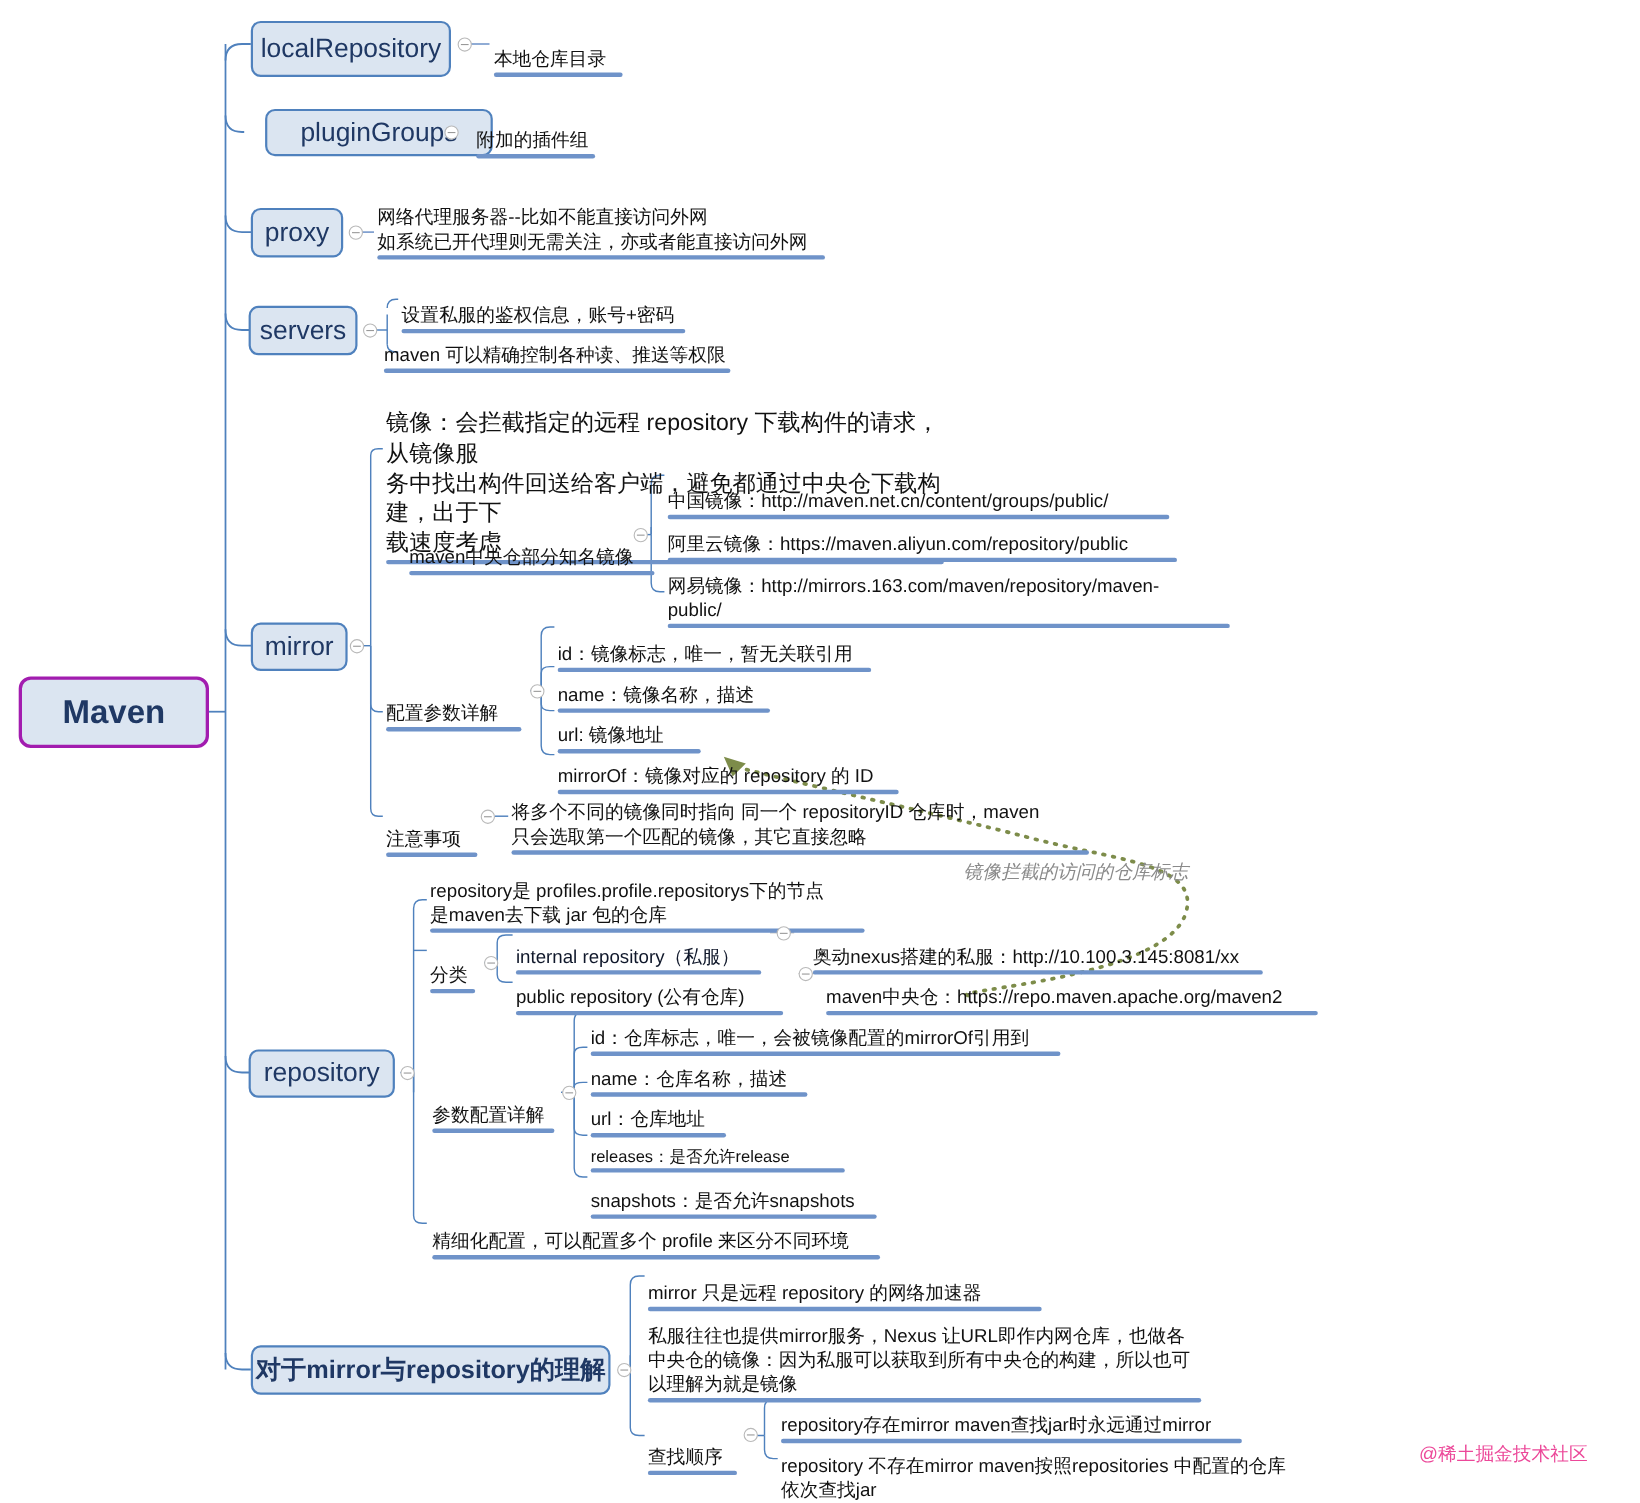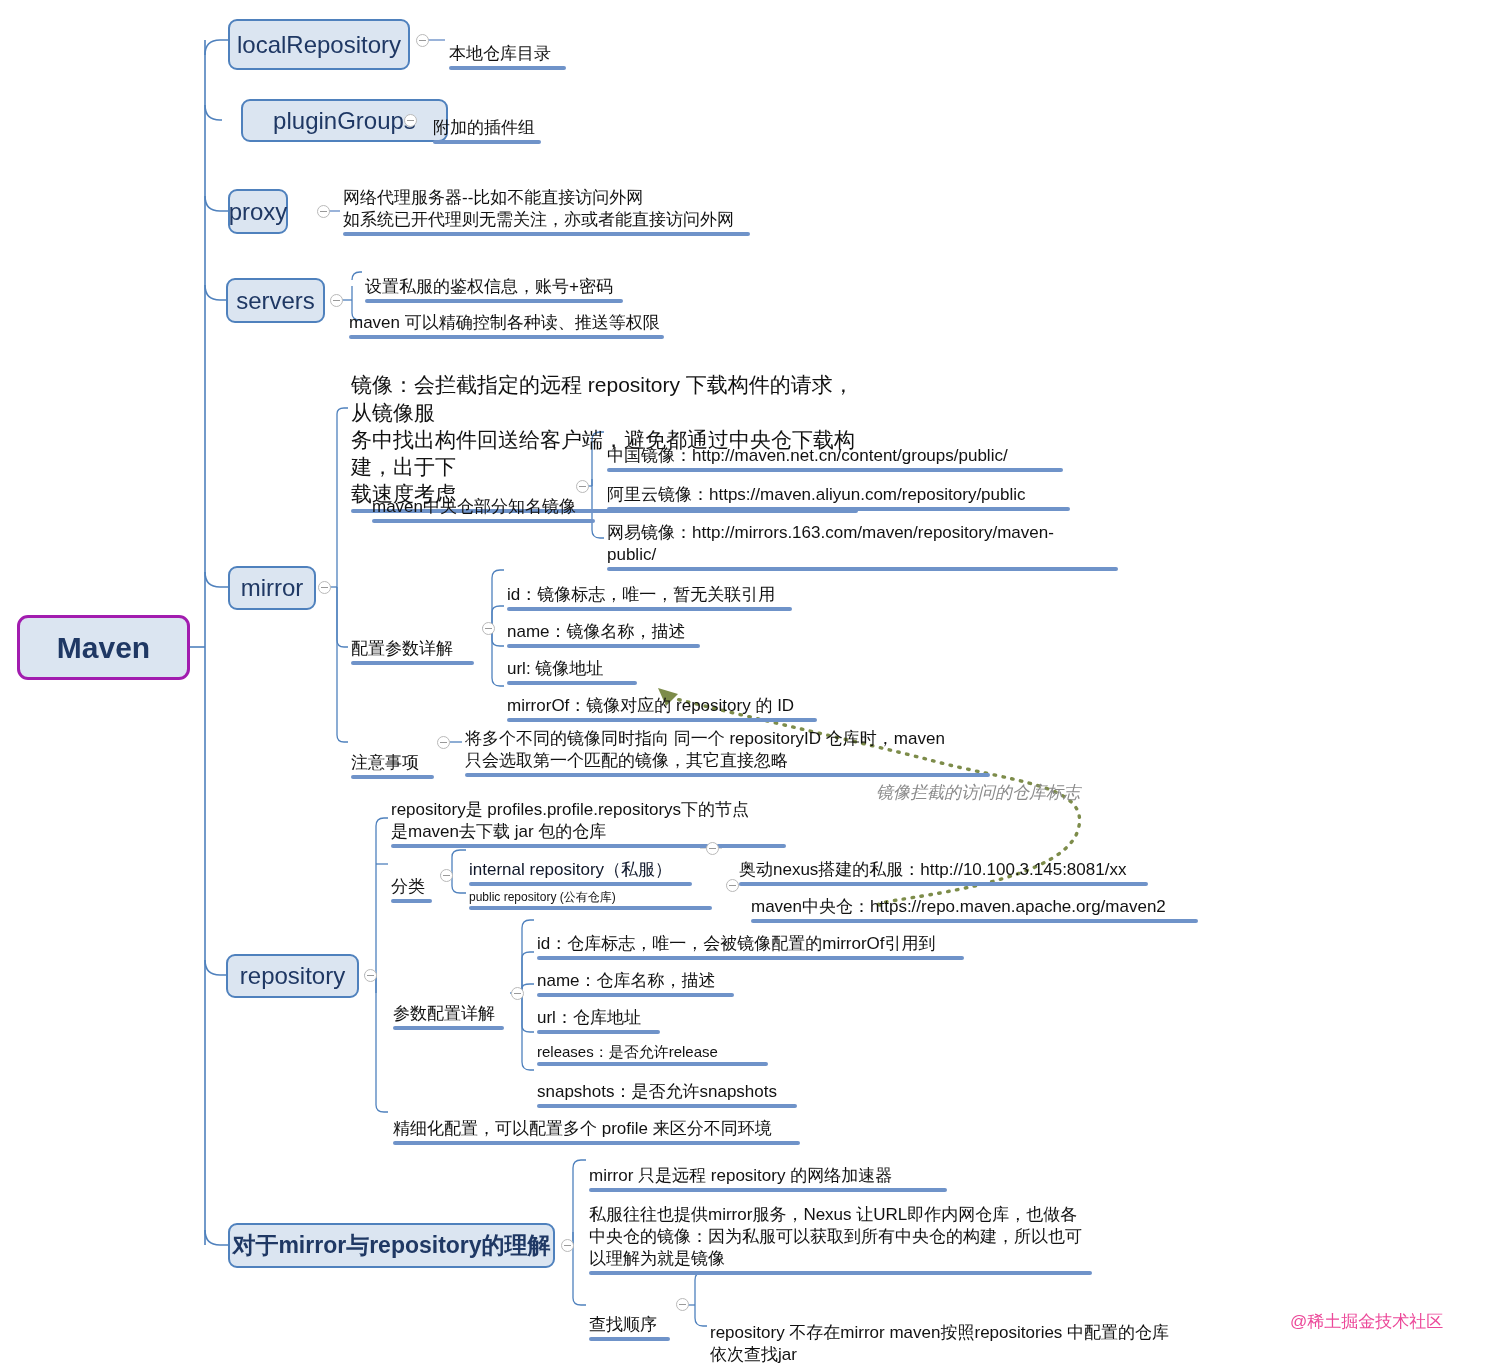--- a/index.html
+++ b/index.html
@@ -204,21 +204,21 @@
   <div class="node" style="left:228px; top:19px; width:182px; height:51px; font-size:24px;">
     <span>localRepository</span>
   </div>
   <div class="toggle" style="left:416px; top:34px;"></div>
 
   <div class="node" style="left:222px; top:99px; width:207px; height:43px; font-size:24px;margin-left:19px;">
     <span>pluginGroups</span>
   </div>
   <div class="toggle" style="left:404px; top:114px;"></div>
 
-  <div class="node" style="left:228px; top:189px; width:60px; height:45px; font-size:24px;">
+  <div class="node" style="left:228px; top:189px; width:84px; height:45px; font-size:24px;">
     <span>proxy</span>
   </div>
   <div class="toggle" style="left:317px; top:205px;"></div>
 
   <div class="node" style="left:226px; top:278px; width:99px; height:45px; font-size:24px;">
     <span>servers</span>
   </div>
   <div class="toggle" style="left:330px; top:294px;"></div>
 
   <div class="node" style="left:228px; top:566px; width:88px; height:44px; font-size:24px;">
@@ -338,21 +338,21 @@
   <div class="leaf red" style="left:466px; top:837px; width:228px; font-size:17px;">
     <span>internal repository（私服）</span>
     <span class="ul"></span>
   </div>
   <div class="toggle" style="left:706px; top:842px;"></div>
   <div class="leaf" style="left:736px; top:837px; width:414px; font-size:17px;">
     <span>奥动nexus搭建的私服：http://10.100.3.145:8081/xx</span>
     <span class="ul"></span>
   </div>
 
-  <div class="leaf" style="left:466px; top:874px; width:248px; font-size:12px;">
+  <div class="leaf" style="left:466px; top:874px; width:248px; font-size:17px;">
     <span>public repository (公有仓库)</span>
     <span class="ul"></span>
   </div>
   <div class="toggle" style="left:726px; top:879px;"></div>
   <div class="leaf" style="left:748px; top:874px; width:452px; font-size:17px;">
     <span>maven中央仓：https://repo.maven.apache.org/maven2</span>
     <span class="ul"></span>
   </div>
 
   <div class="leaf" style="left:390px; top:981px; width:116px; font-size:17px;">
@@ -397,20 +397,24 @@
 以理解为就是镜像</span>
     <span class="ul"></span>
   </div>
 
   <div class="leaf" style="left:586px; top:1292px; width:86px; font-size:17px;">
     <span>查找顺序</span>
     <span class="ul"></span>
   </div>
   <div class="toggle" style="left:676px; top:1298px;"></div>
 
+  <div class="leaf" style="left:707px; top:1263px; width:424px; font-size:17px;">
+    <span>repository存在mirror maven查找jar时永远通过mirror</span>
+    <span class="ul"></span>
+  </div>
   <div class="leaf" style="left:707px; top:1300px; width:494px; font-size:17px;">
     <span>repository 不存在mirror maven按照repositories 中配置的仓库
 依次查找jar</span>
     
   </div>
 
   <div class="annot" style="left:876px; top:781px; font-size:17px;">
     <span>镜像拦截的访问的仓库标志</span>
   </div>
 

